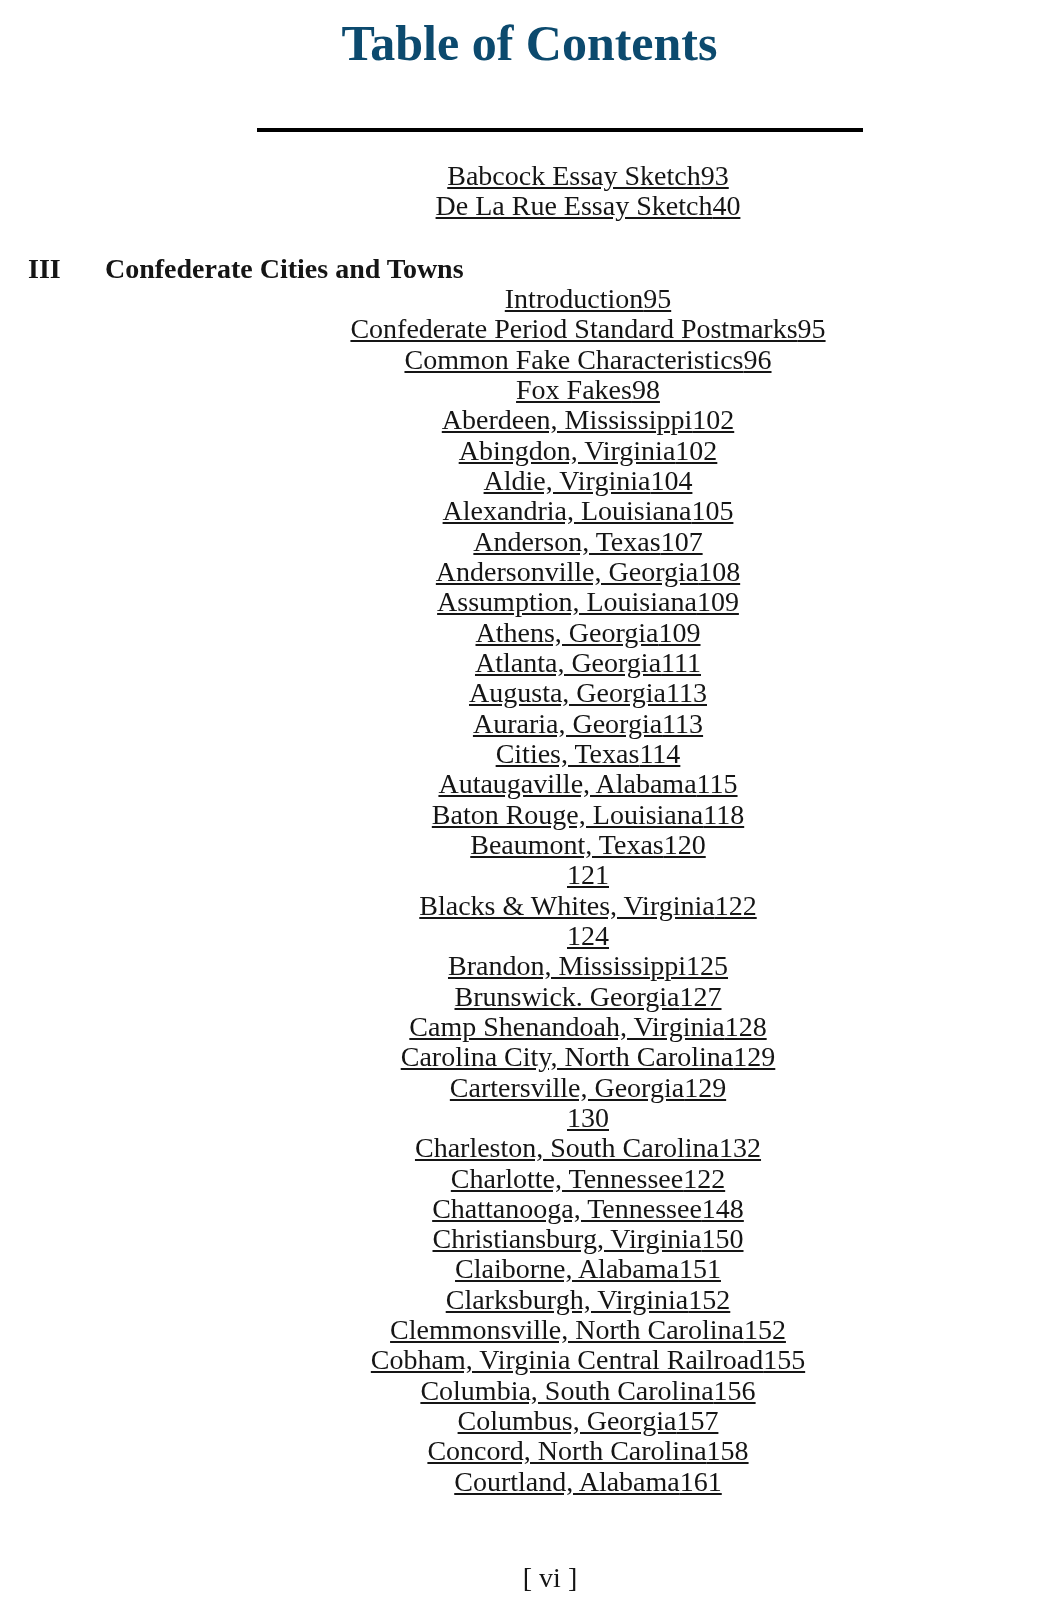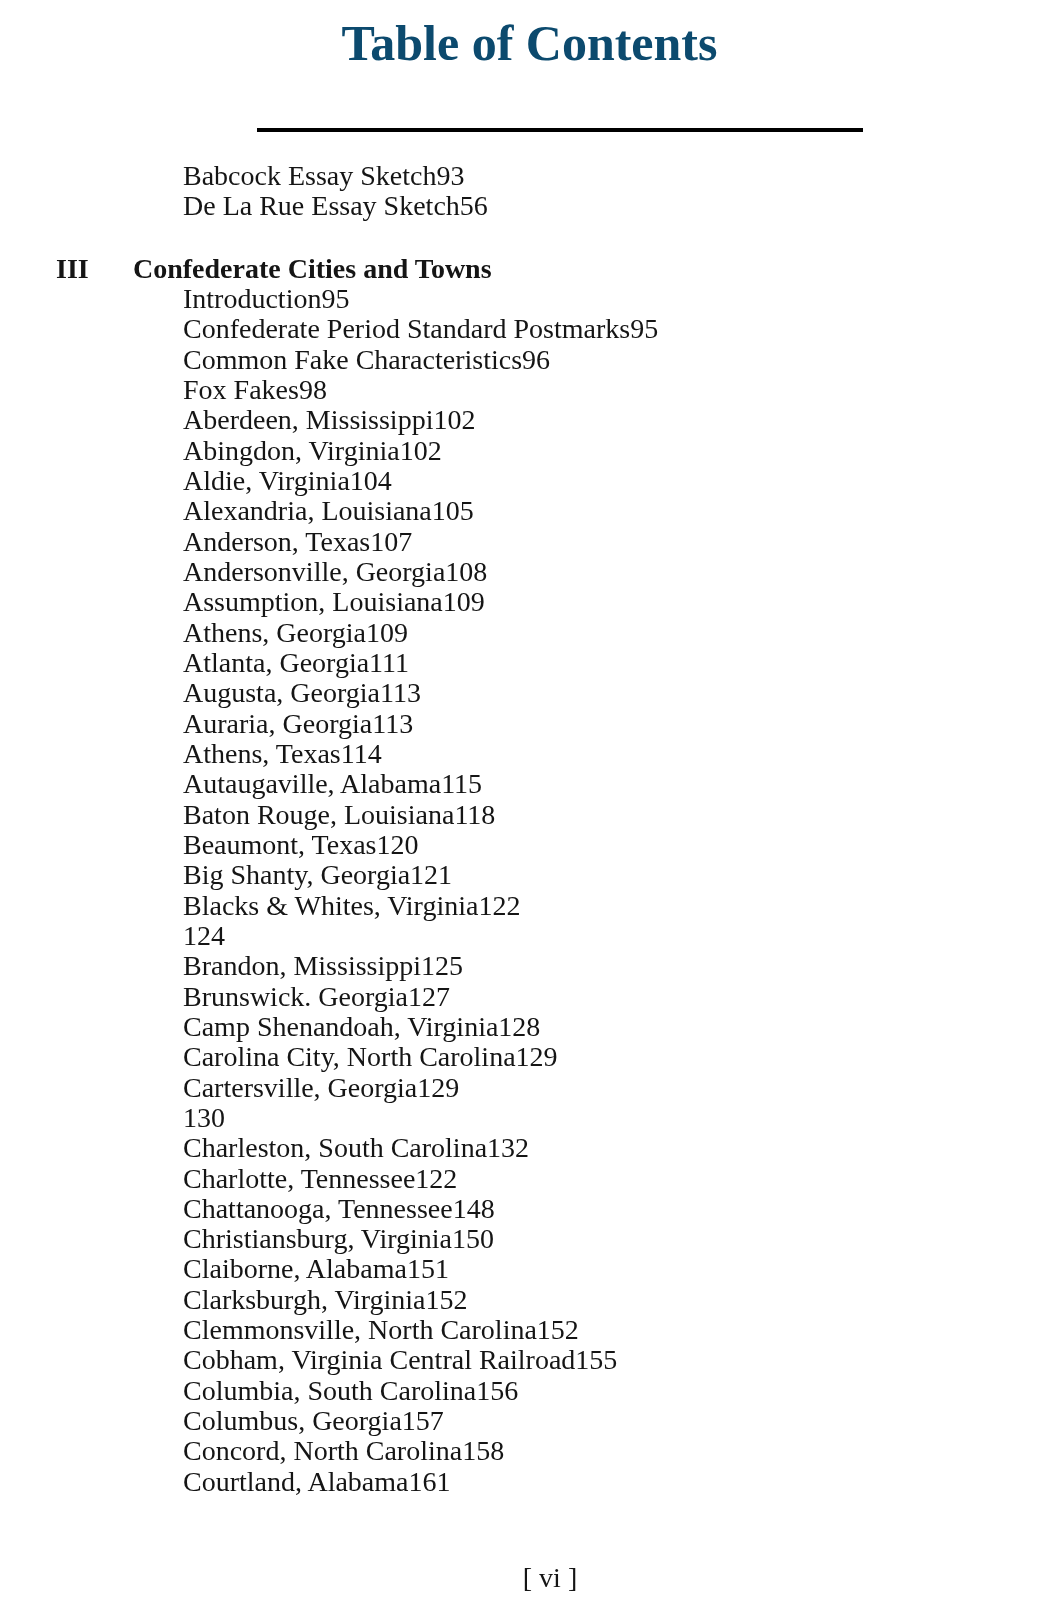--- a/index.html
+++ b/index.html
@@ -31,45 +31,45 @@
   }
   .toc-list {
     font-size: 28px;
     line-height: 30.33px;
   }
   .pre-list {
     margin-top: 29px;
   }
   .toc-row {
     display: flex;
-    justify-content: flex-start;
+    justify-content: center;
     align-items: baseline;
     height: 30.33px;
     padding: 0 66px 0 183px;
+    text-decoration: underline;
   }
   .toc-label {
     white-space: nowrap;
   }
   .toc-page {
     white-space: nowrap;
     text-align: right;
   }
   .section-row {
     margin-top: 32px;
     height: 30.33px;
     font-size: 28px;
     line-height: 30.33px;
     padding-left: 28px;
     font-weight: bold;
     white-space: nowrap;
   }
   .section-numeral {
     display: inline-block;
     width: 77px;
-    margin-left: 28px;
   }
   .page-footer {
     margin-top: 66px;
     font-size: 28px;
     line-height: 30.33px;
     text-align: center;
     padding-left: 41px;
     color: #151515;
   }
 </style>
@@ -82,21 +82,21 @@
 
 <div class="toc-list pre-list">
 
     <div class="toc-row">
       <span class="toc-label">Babcock Essay Sketch</span>
       <span class="toc-page">93</span>
     </div>
 
     <div class="toc-row">
       <span class="toc-label">De La Rue Essay Sketch</span>
-      <span class="toc-page">56</span>
+      <span class="toc-page">40</span>
     </div>
   </div>
 
 <div class="section-row">
   <span class="section-numeral">III</span><span class="section-title">Confederate Cities and Towns</span>
 </div>
 
 <div class="toc-list main-list">
 
     <div class="toc-row">
@@ -168,41 +168,40 @@
       <span class="toc-label">Augusta, Georgia</span>
       <span class="toc-page">113</span>
     </div>
 
     <div class="toc-row">
       <span class="toc-label">Auraria, Georgia</span>
       <span class="toc-page">113</span>
     </div>
 
     <div class="toc-row">
-      <span class="toc-label">Athens, Texas</span>
+      <span class="toc-label">Cities, Texas</span>
       <span class="toc-page">114</span>
     </div>
 
     <div class="toc-row">
       <span class="toc-label">Autaugaville, Alabama</span>
       <span class="toc-page">115</span>
     </div>
 
     <div class="toc-row">
       <span class="toc-label">Baton Rouge, Louisiana</span>
       <span class="toc-page">118</span>
     </div>
 
     <div class="toc-row">
       <span class="toc-label">Beaumont, Texas</span>
       <span class="toc-page">120</span>
     </div>
 
     <div class="toc-row">
-      <span class="toc-label">Big Shanty, Georgia</span>
       <span class="toc-page">121</span>
     </div>
 
     <div class="toc-row">
       <span class="toc-label">Blacks &amp; Whites, Virginia</span>
       <span class="toc-page">122</span>
     </div>
 
     <div class="toc-row">
       <span class="toc-page">124</span>

